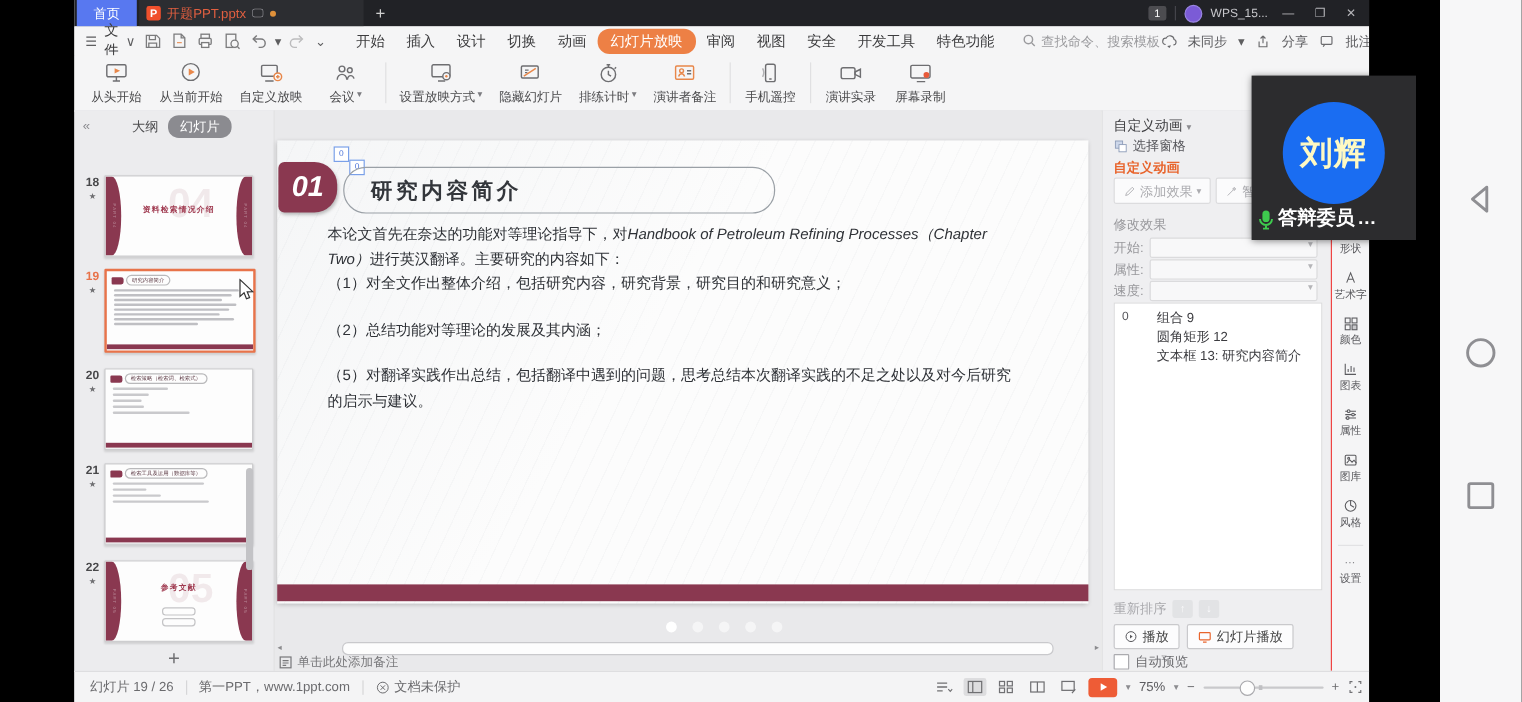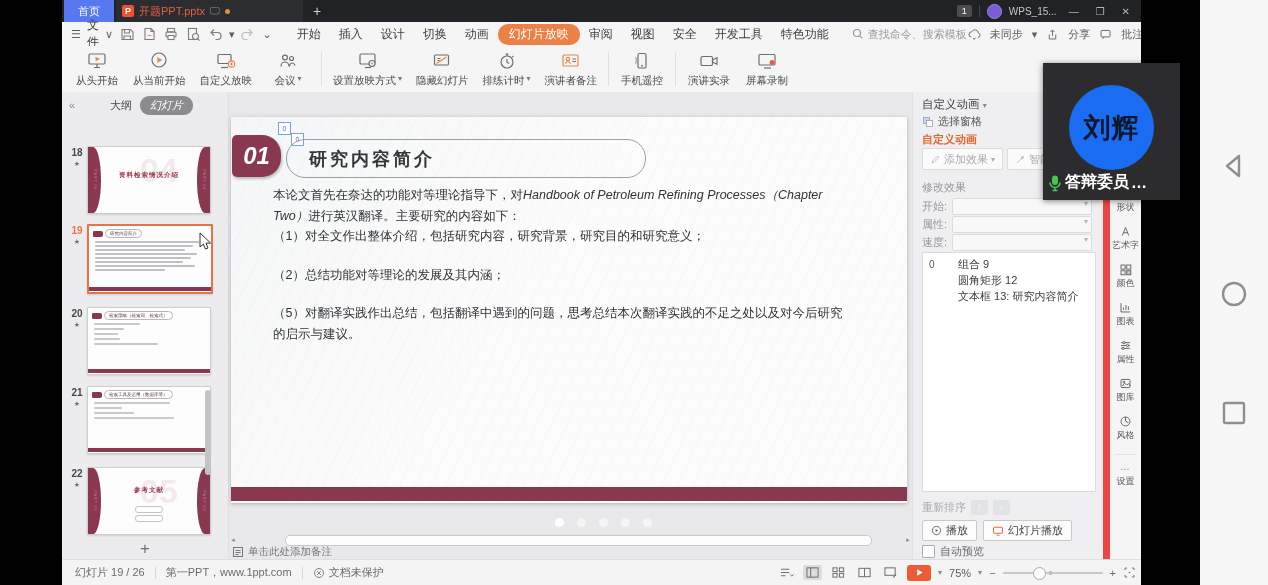--- a/index.html
+++ b/index.html
@@ -49,21 +49,21 @@
   .lblrow{display:flex;align-items:flex-start;gap:2px;}
 
   
   .main{position:absolute;left:0;top:92px;right:0;height:468px;display:flex;}
 
   
   .spanel{width:166px;background:#ececee;position:relative;border-right:1px solid #e0e0e2;}
   .sp-head{position:absolute;left:0;top:0;right:0;height:26px;display:flex;align-items:center;}
   .sp-collapse{color:#8a8a8e;font-size:11px;padding-left:7px;}
   .sp-tabs{margin:0 auto;display:flex;align-items:center;gap:8px;font-size:11px;color:#4c4c4e;}
-  .sp-tab-pill{background:#8b8b90;color:#fff;border-radius:9px;padding:2px 10px;font-style:italic;}
+  .sp-tab-pill{background:#8b8b90;color:#fff;border-radius:9px;padding:2px 10px;}
   .sp-items{position:absolute;left:0;top:26px;right:0;height:420px;overflow:hidden;}
   .sp-item{position:absolute;left:8px;display:flex;gap:3px;}
   .sp-meta{width:14px;display:flex;flex-direction:column;align-items:center;padding-top:1px;}
   .sp-num{font-size:10px;font-weight:bold;color:#48484a;}
   .sp-num.sel{color:#e8734a;}
   .sp-star{font-size:7px;color:#6d6d70;margin-top:2px;}
   .thumb{width:122px;height:66px;background:#fdfdfd;border:1px solid #cdcdcf;border-radius:1px;position:relative;overflow:hidden;box-shadow:0 1px 2px rgba(0,0,0,.12);}
   .thumb.sel{border:2px solid #e8734a;}
   .mini-head{display:flex;align-items:center;gap:2px;padding:3px 4px 0 4px;}
   .mini-badge{width:10px;height:6px;background:#8a3850;border-radius:1px 2px 2px 1px;flex:0 0 auto;}
@@ -131,21 +131,21 @@
   .ap-star{color:#4db36a;font-size:8px;width:9px;text-align:center;}
   .ap-reorder{position:absolute;left:9px;top:408px;display:flex;align-items:center;gap:5px;color:#a9a9ad;}
   .ap-updown{width:17px;height:15px;background:#e2e3e5;border-radius:2px;color:#fbfbfc;font-size:9px;text-align:center;line-height:15px;}
   .ap-playrow{position:absolute;left:9px;top:428px;display:flex;gap:6px;}
   .ap-pbtn{background:#fcfcfd;border:1px solid #c9c9cc;border-radius:2px;height:19px;display:flex;align-items:center;gap:4px;
     padding:0 8px;color:#444;}
   .ap-check{position:absolute;left:9px;top:452px;display:flex;align-items:center;gap:5px;color:#6b6b6f;}
   .cbox{width:11px;height:11px;background:#fff;border:1px solid #ababaf;border-radius:1px;}
 
   
-  .stool{width:31px;background:#f5f5f6;position:relative;border-left:7px solid #ef4444;}
+  .stool{width:31px;background:#f5f5f6;position:relative;border-left:1px solid #ef4444;}
   .st-item{position:absolute;left:0;right:0;display:flex;flex-direction:column;align-items:center;gap:1px;color:#5a5a5e;font-size:9px;}
   .st-sep{position:absolute;left:5px;right:5px;height:1px;background:#e2e2e4;}
 
   
   .statusbar{position:absolute;left:0;right:0;bottom:0;height:25px;background:#f4f4f5;border-top:1px solid #dedee0;
     display:flex;align-items:center;font-size:11px;color:#6b6b6e;}
   .sb-left{display:flex;align-items:center;gap:10px;padding-left:13px;}
   .sb-div{width:1px;height:12px;background:#d6d6d8;}
   .sb-prot{display:flex;align-items:center;gap:4px;}
   .sb-right{margin-left:auto;display:flex;align-items:center;gap:7px;padding-right:5px;}
@@ -158,21 +158,21 @@
   .sthumb{position:absolute;left:30%;top:-5px;width:11px;height:11px;background:#fdfdfd;border:1px solid #a9a9ad;border-radius:50%;}
 
   
   .bezel-r{position:absolute;left:1141px;top:0;width:59px;height:585px;background:#000;}
   .andnav{position:absolute;left:1200px;top:0;width:68px;height:585px;background:#f7f7f8;}
   .nav-ic{position:absolute;left:50%;transform:translateX(-50%);}
 
   
   .voverlay{position:absolute;left:1043px;top:63px;width:137px;height:137px;background:#2c2c2e;z-index:50;box-shadow:0 1px 6px rgba(0,0,0,.5);}
   .vcircle{position:absolute;left:26px;top:22px;width:85px;height:85px;border-radius:50%;background:#1a6df2;
-    display:flex;align-items:center;justify-content:center;color:#0f172a;font-size:27px;font-weight:bold;letter-spacing:1px;}
+    display:flex;align-items:center;justify-content:center;color:#fef9c3;font-size:27px;font-weight:bold;letter-spacing:1px;}
   .vrole{position:absolute;left:4px;bottom:7px;display:flex;align-items:center;gap:2px;color:#fff;font-size:16px;font-weight:bold;}
 
   .cursor{position:absolute;left:199px;top:232px;z-index:60;}
 </style>
 </head>
 <body>
 
 <div class="stage">
 
   <div class="app">

